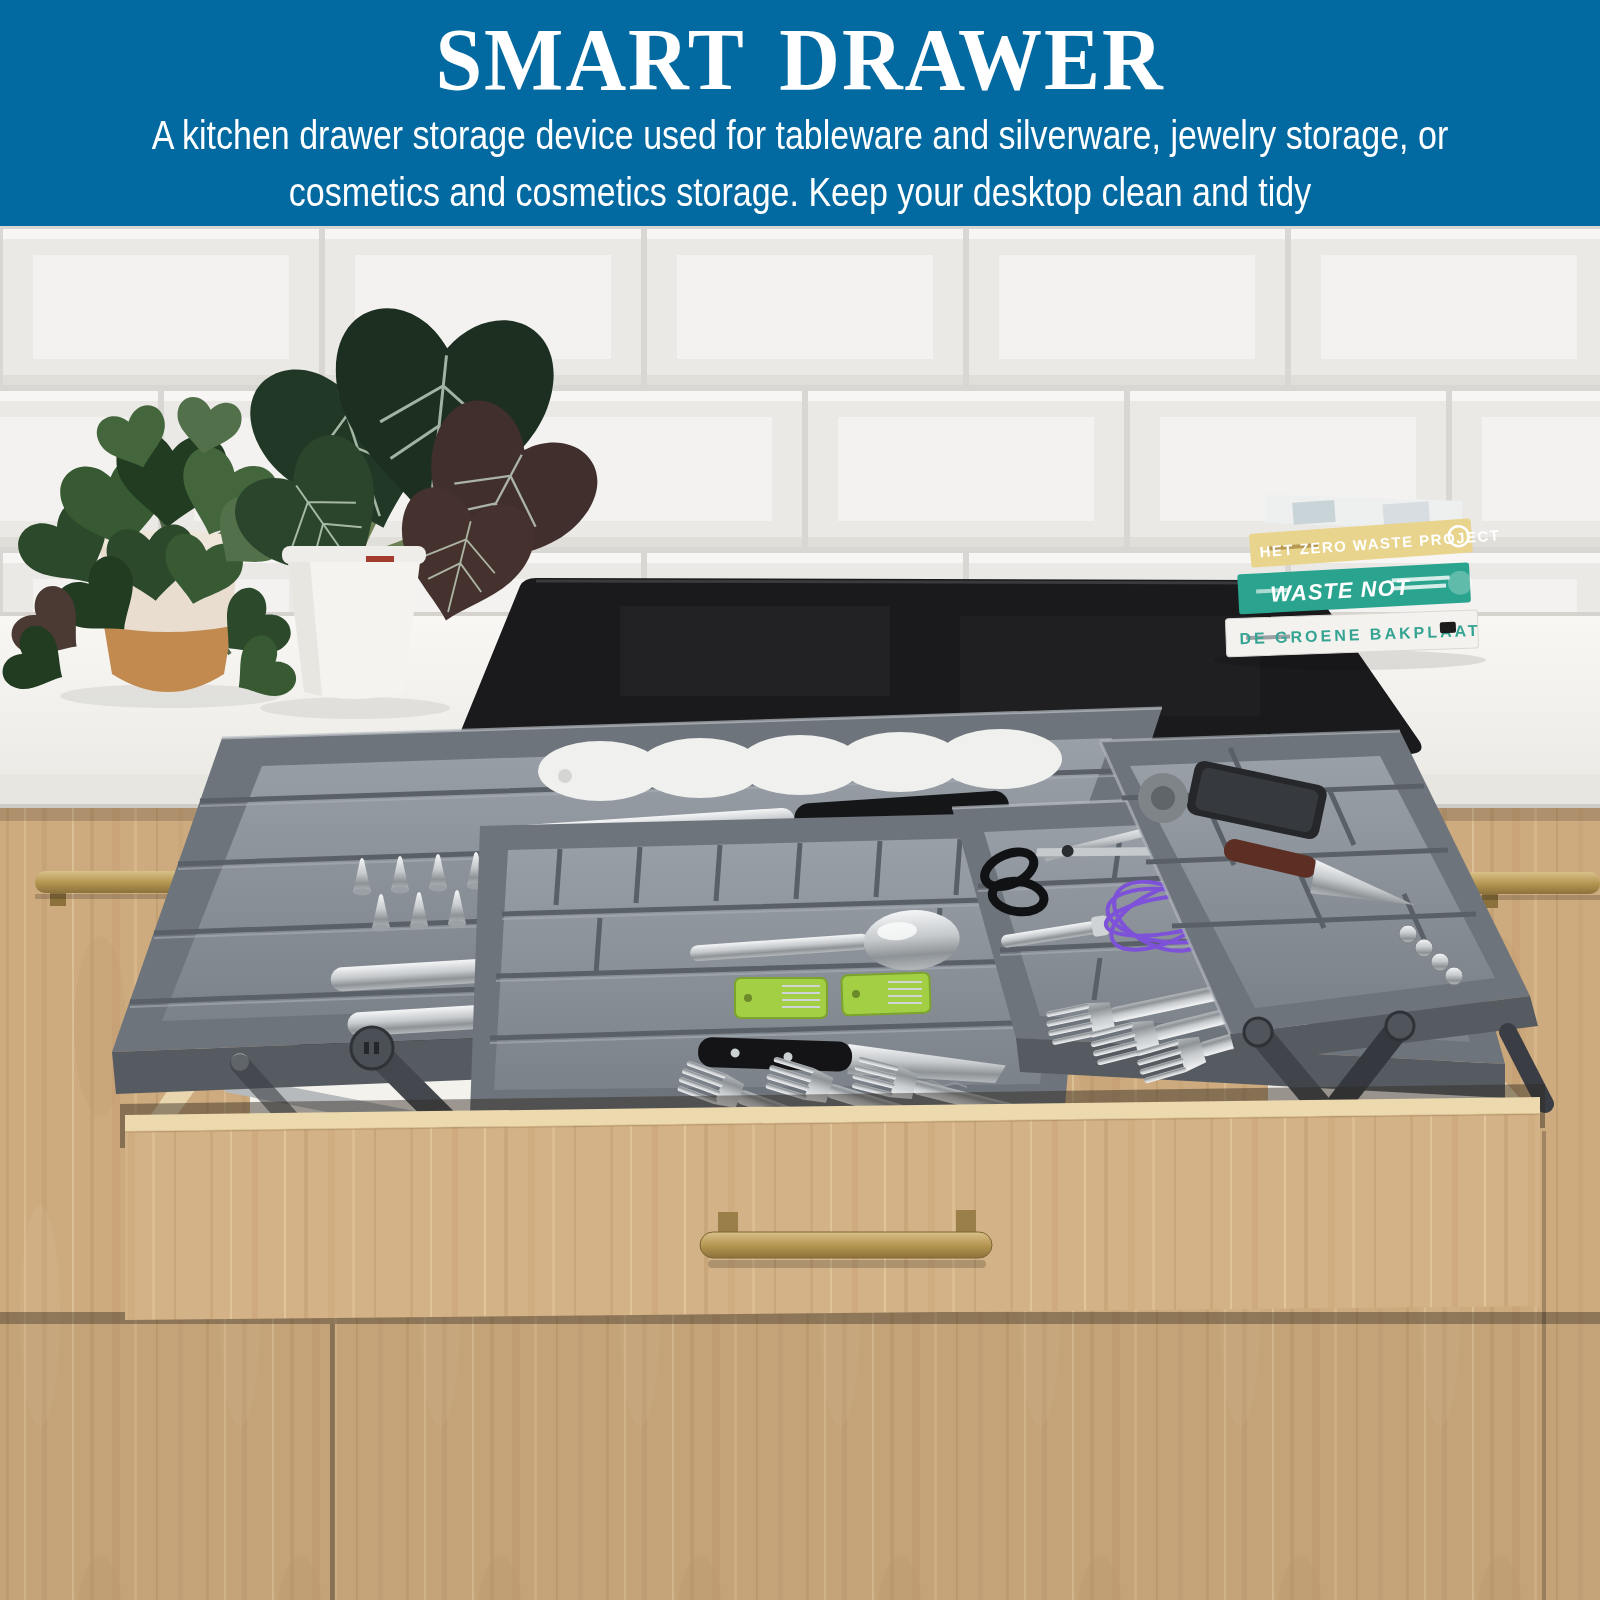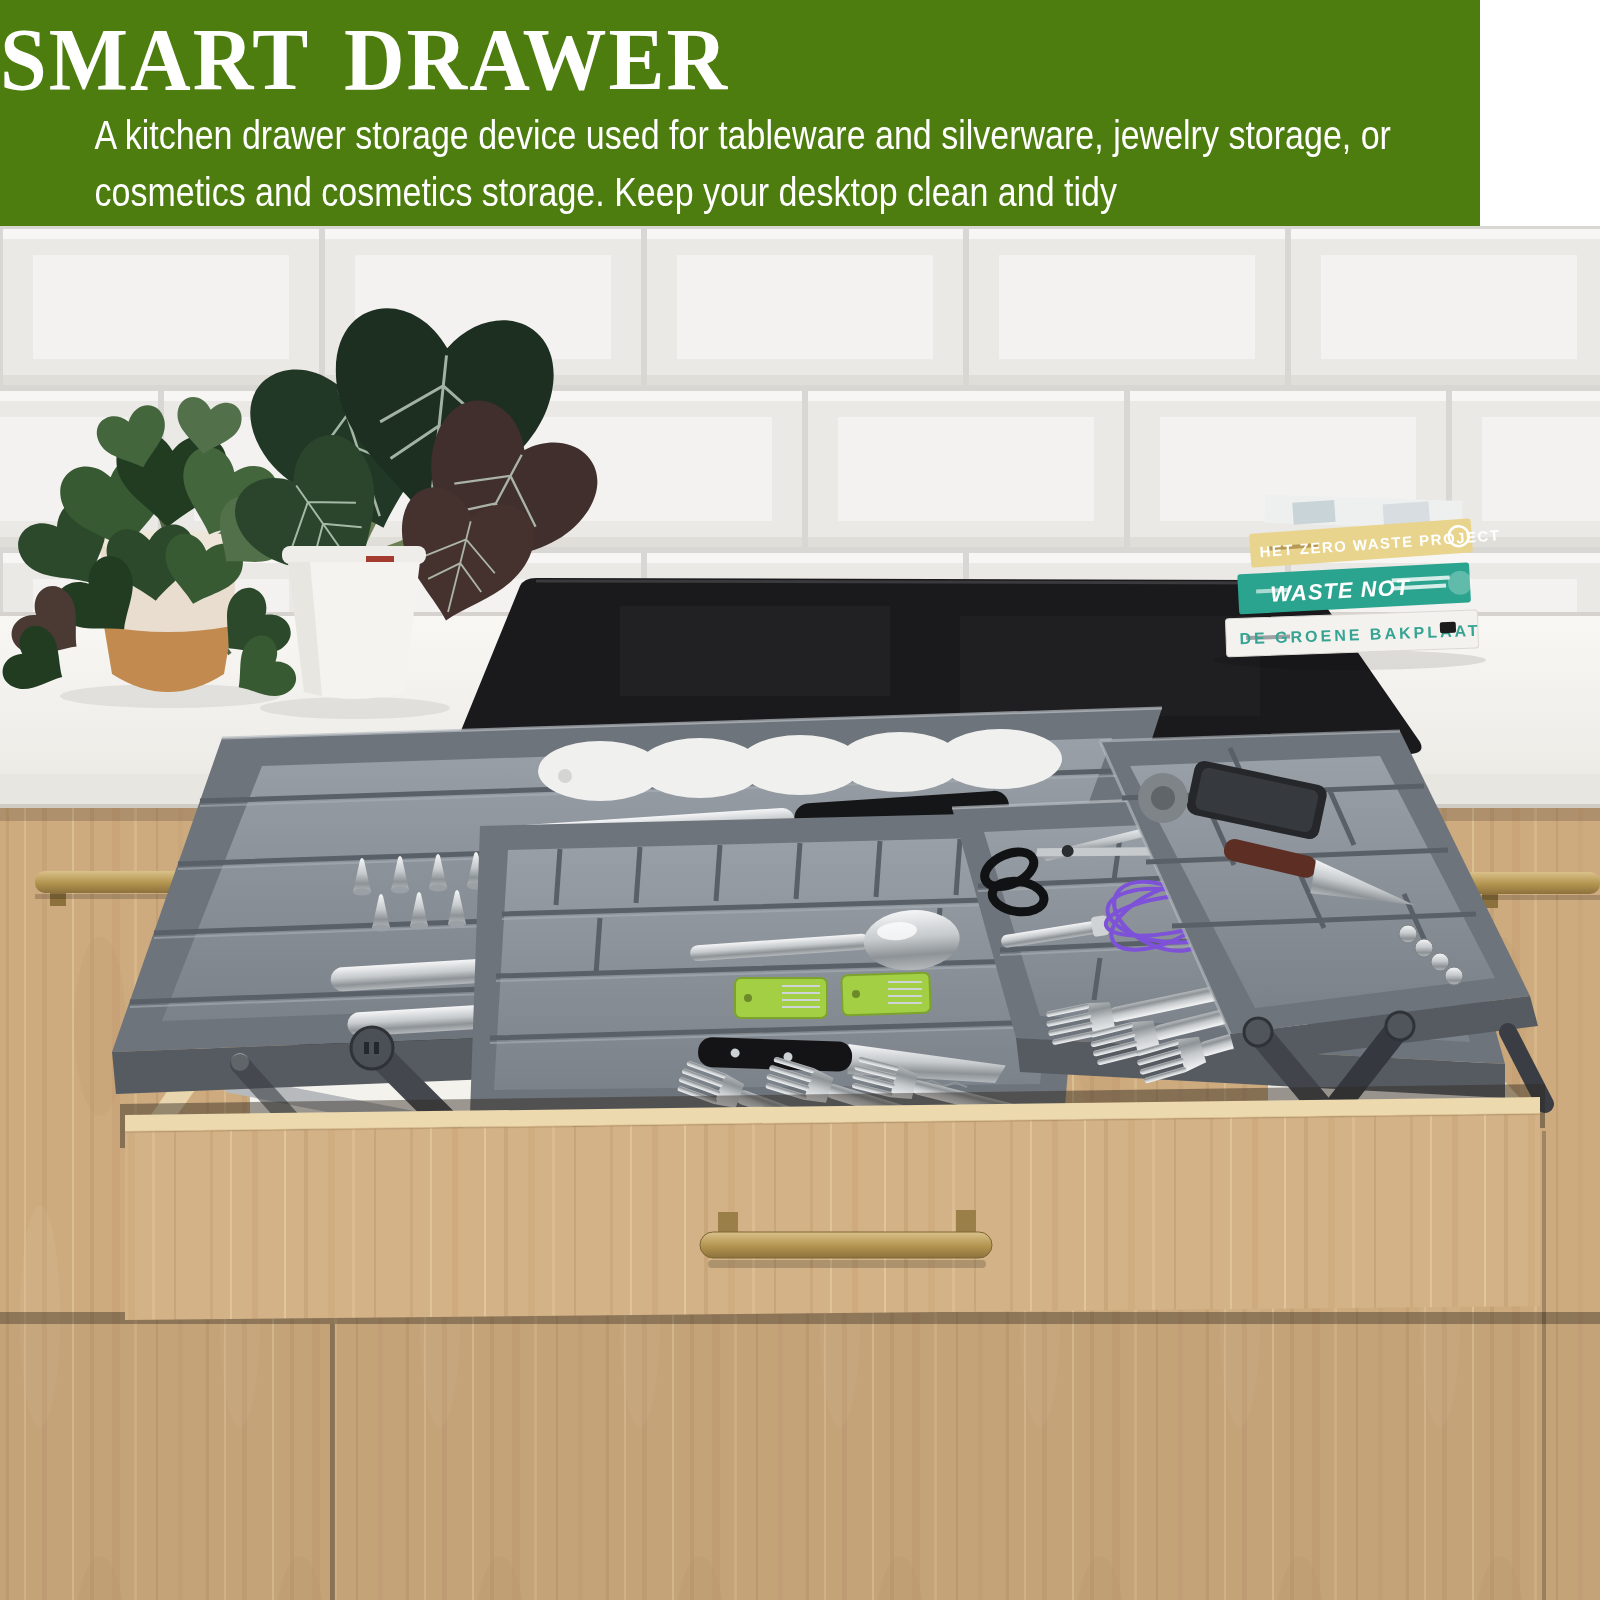--- a/index.html
+++ b/index.html
@@ -1,18 +1,18 @@
 <!DOCTYPE html>
 <html><head>
 <meta charset="utf-8">
 <style>
   html,body{margin:0;padding:0}
   body{width:1600px;height:1600px;overflow:hidden;background:#ffffff}
   .stage{position:relative;width:1600px;height:1600px}
-  .banner{box-sizing:border-box;width:1480px;height:226px;background:#4d7c0f;text-align:left;overflow:visible}
+  .banner{box-sizing:border-box;width:1600px;height:226px;background:#0369a1;text-align:center;overflow:visible}
   .banner h1{margin:0;padding-top:14px;font-family:"Liberation Serif",serif;font-weight:bold;
     font-size:84px;line-height:1.08;color:#ffffff;letter-spacing:2px;word-spacing:12px;transform:scaleY(1.05)}
   .banner p{margin:2px 0 0 -30px;width:1660px;font-family:"Liberation Sans",sans-serif;
     font-size:40px;line-height:1.42;color:#ffffff;transform:scaleX(0.85);transform-origin:center top}
   .photo{position:relative;width:1600px;height:1374px;background:#efeeec}
   .photo svg{display:block;width:1600px;height:1374px}
   text{font-family:"Liberation Sans",sans-serif}
 </style>
 </head>
 <body>

